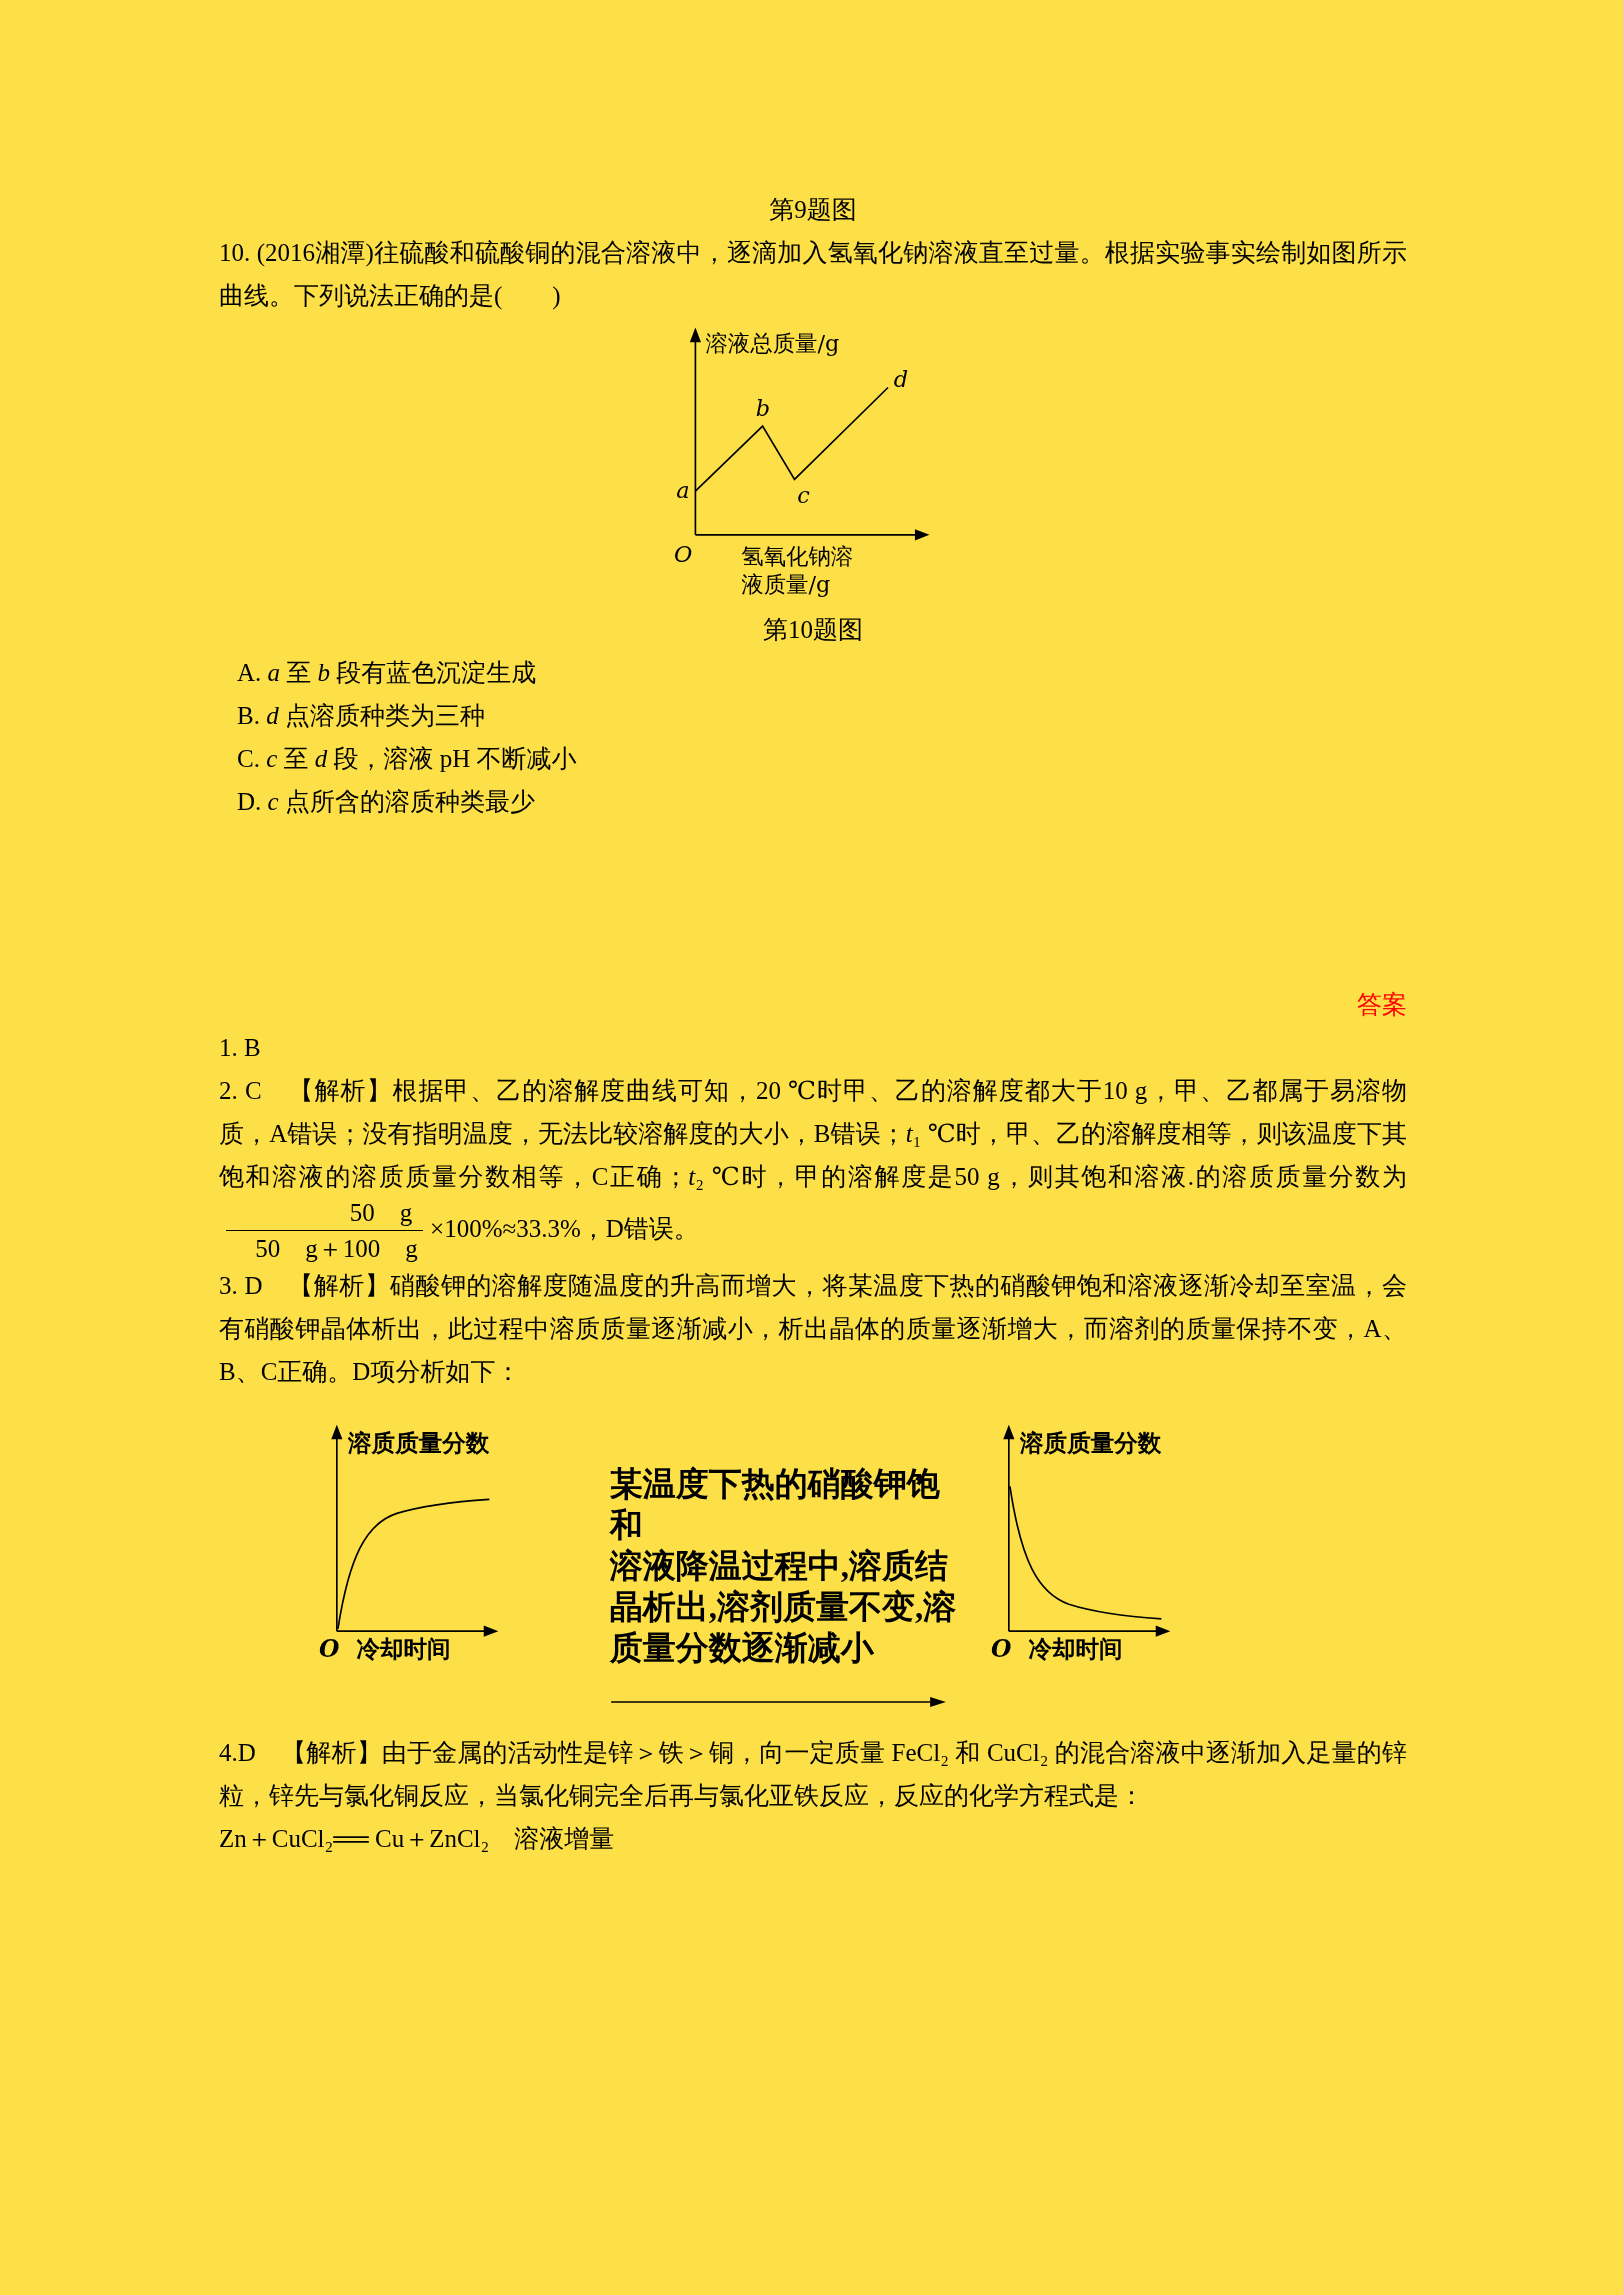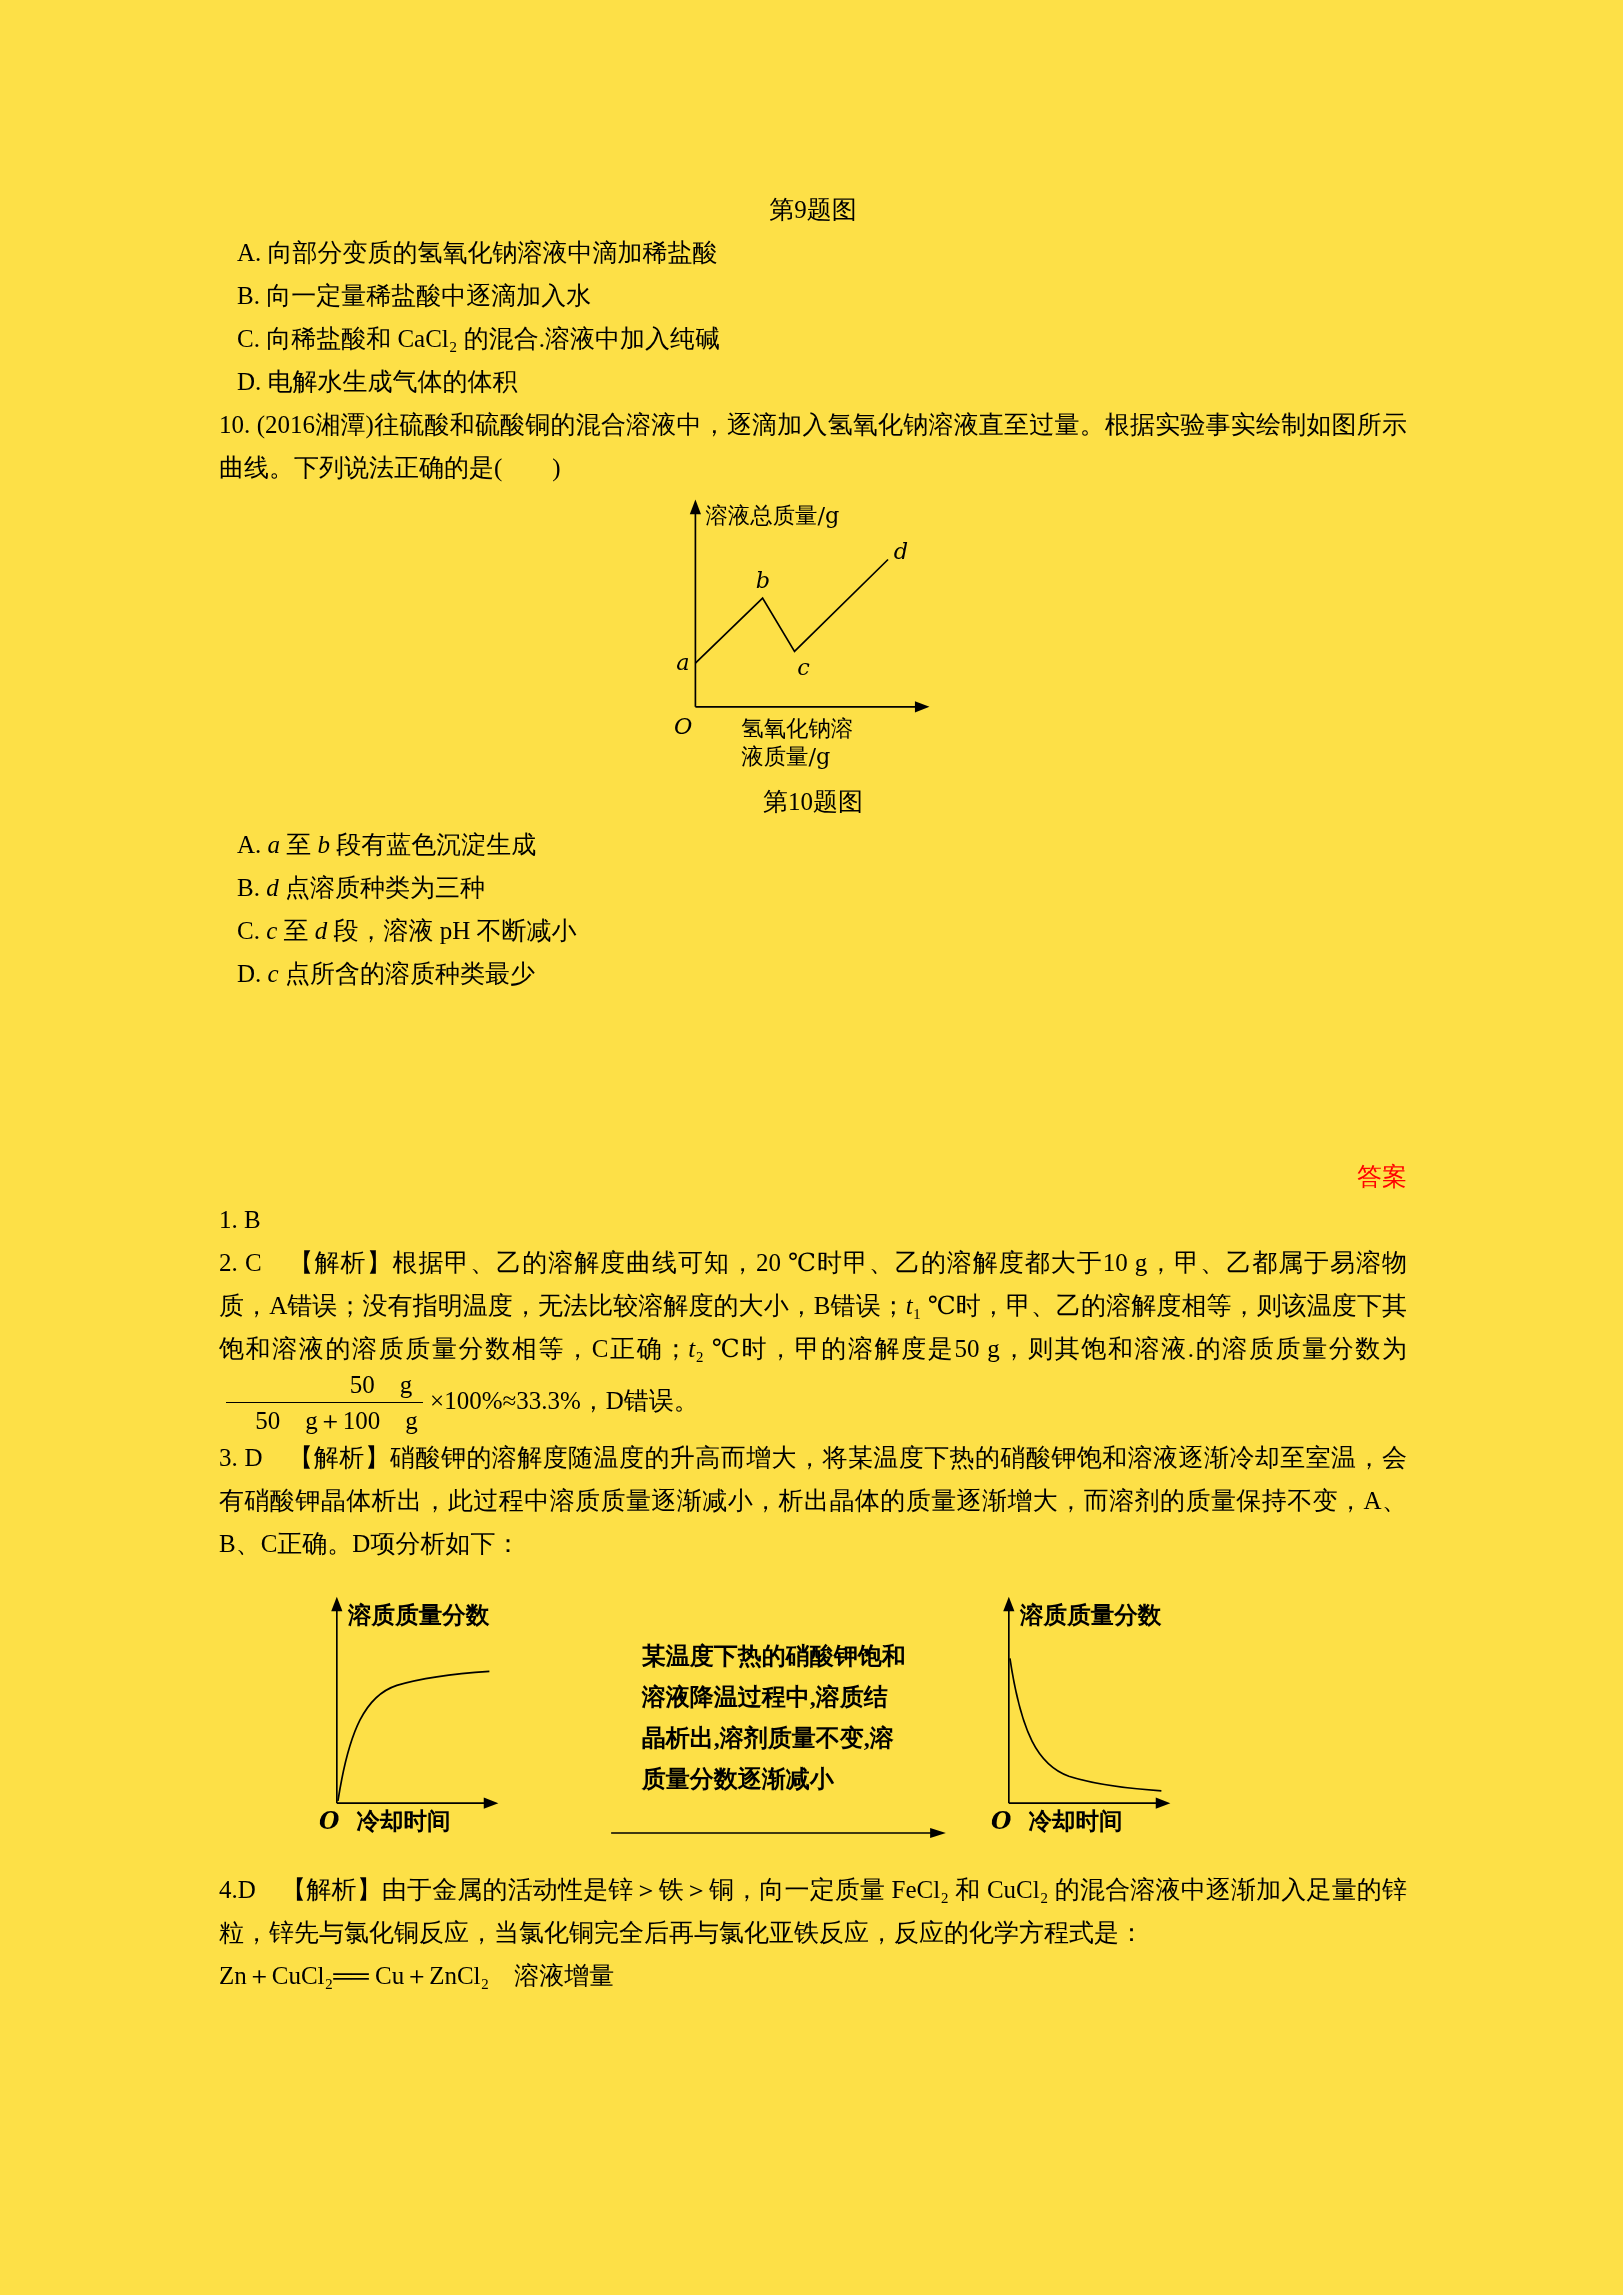--- a/index.html
+++ b/index.html
@@ -12,37 +12,31 @@
   .it { font-style:italic; }
   .answers-heading { color:#FF0000; margin-top:160px; margin-left:79px; text-align:right; }
   .frac { display:inline-block; vertical-align:middle; text-align:right; margin:0 6.7px; line-height:1.12; }
   .frac .num { display:block; border-bottom:1.7px solid #000; padding:1.1px 11.2px 3.9px; }
   .frac .den { display:block; padding:3.9px 5.6px 1.1px;margin-left:24px; }
   .fig-center { text-align:center; margin-top:4.5px; }
   .fig-center svg { display:inline-block; }
   .charts-row { display:flex; align-items:flex-start; margin:25px 0 19.6px 84px;gap:8px; }
   .mid { width:351px; margin:0 6.7px; }
   .note { margin-top:46px; }
-  .note p { font-size:24px; line-height:41px; font-weight:600; text-align:left;margin-left:32px; }
+  .note p { font-size:33px; line-height:41px; font-weight:600; text-align:left; }
   .arrow-svg { display:block; margin-top:23.6px; }
   .chart-label { font-weight:600; }
 </style>
 </head>
 <body>
 
 <div class="page">
 
   <p class="caption">第9题图</p>
 
-  <div class="options">
-    <p>A. 向部分变质的氢氧化钠溶液中滴加稀盐酸</p>
-    <p>B. 向一定量稀盐酸中逐滴加入水</p>
-    <p>C. 向稀盐酸和 CaCl₂ 的混合.溶液中加入纯碱</p>
-    <p>D. 电解水生成气体的体积</p>
-  </div>
 
   <p>10. (2016湘潭)往硫酸和硫酸铜的混合溶液中，逐滴加入氢氧化钠溶液直至过量。根据实验事实绘制如图所示曲线。下列说法正确的是(　　)</p>
 
   <div class="fig-center">
     <svg width="314" height="280" viewBox="0 0 560 500" style="font-size:45px">
       <g stroke="#000" stroke-width="3" fill="none">
         <line x1="70" y1="380" x2="70" y2="26"></line>
         <line x1="70" y1="380" x2="470" y2="380"></line>
         <polyline points="70,302 190,186 247,281 414,117"></polyline>
       </g>

